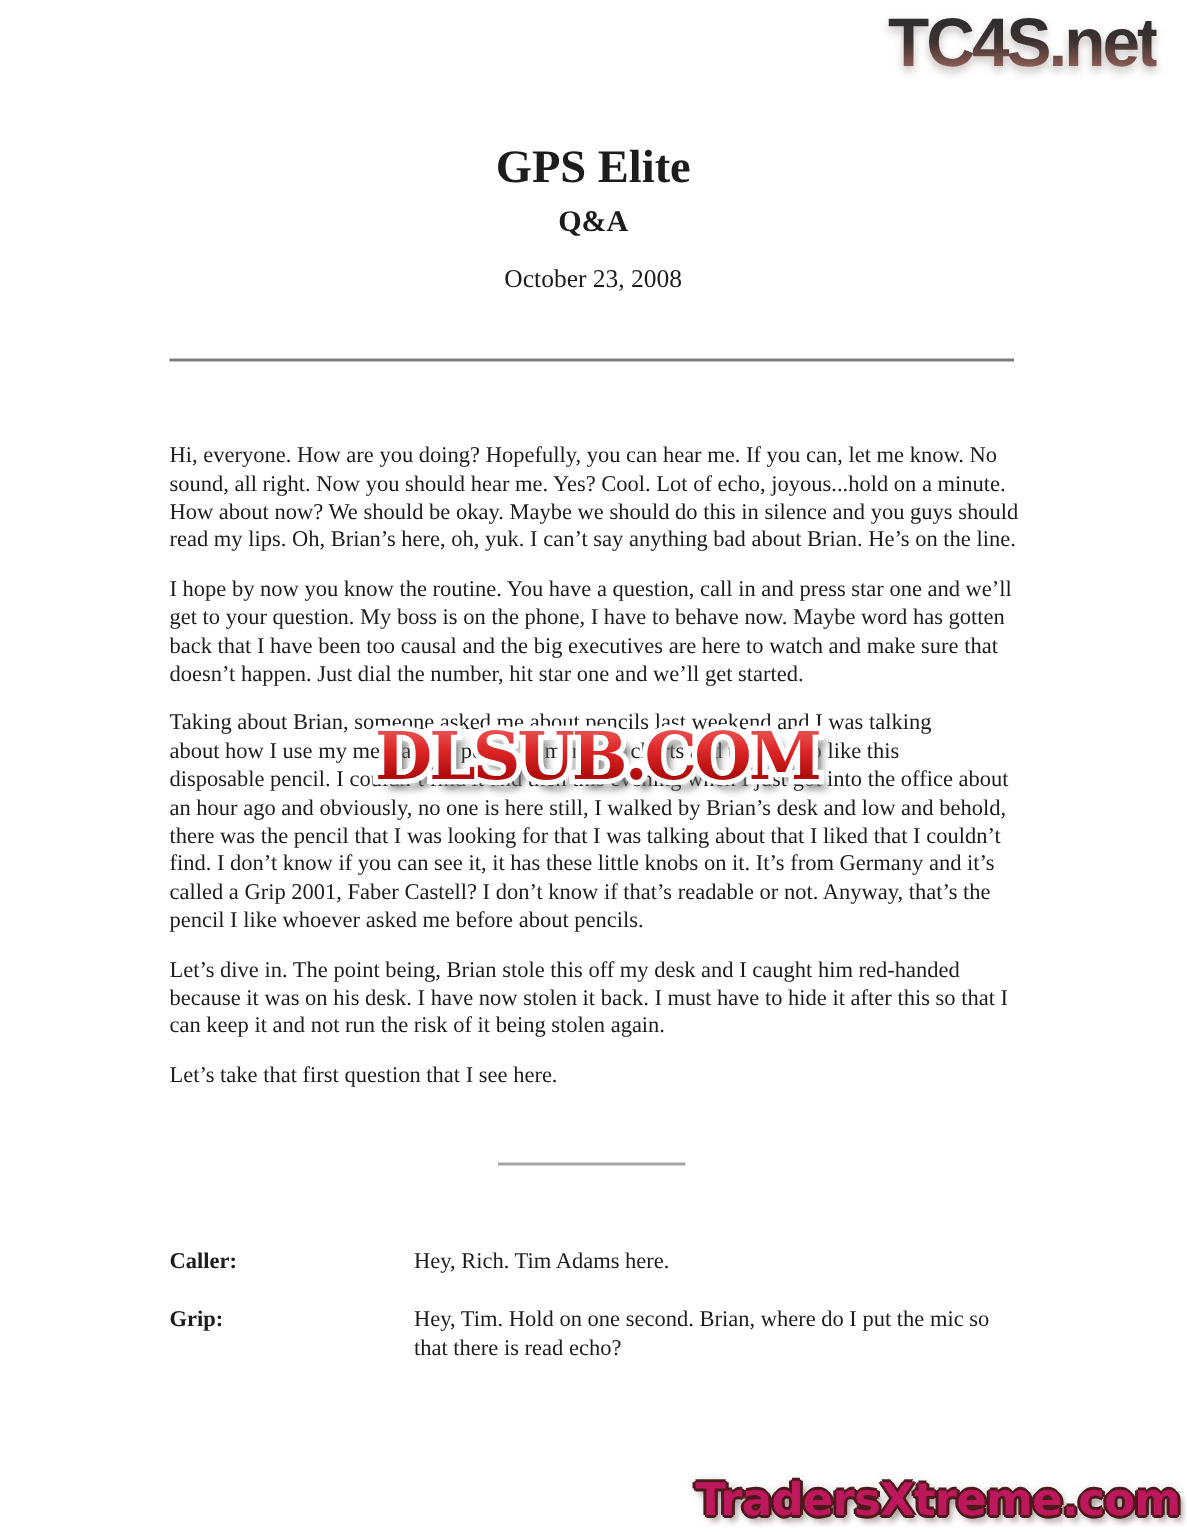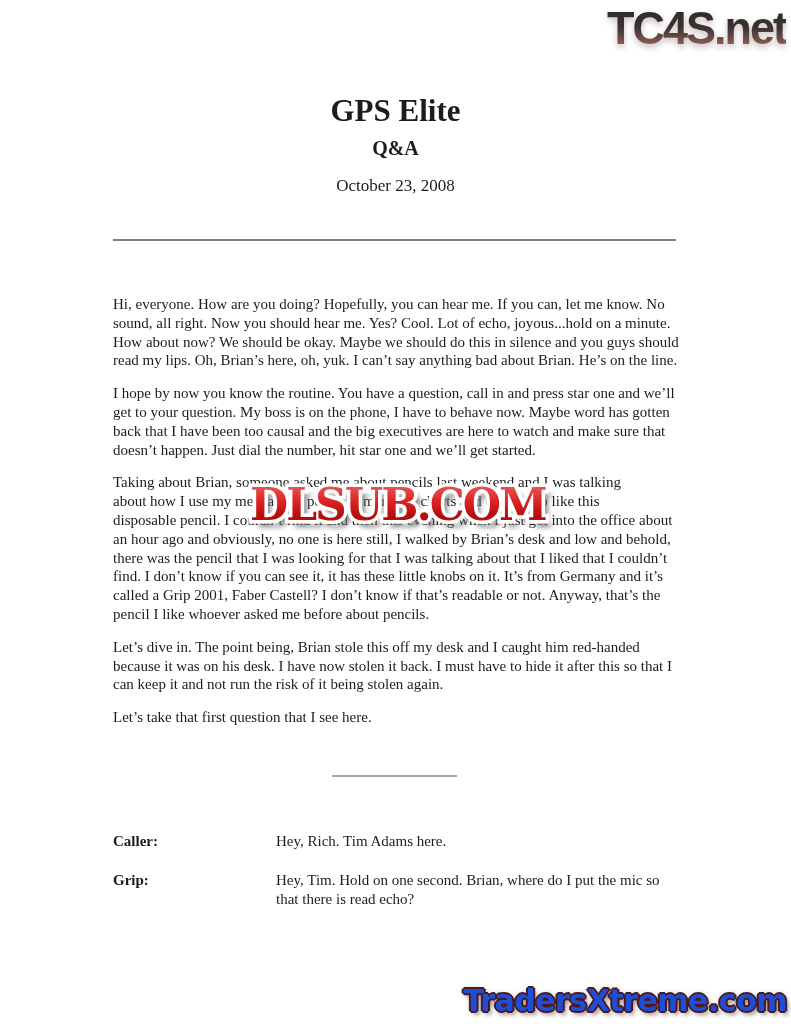--- a/index.html
+++ b/index.html
@@ -10,21 +10,21 @@
     background: #ffffff;
     font-family: "Liberation Serif", serif;
     color: #1c1c1c;
     overflow: hidden;
   }
 
   
   .tc4s-logo {
     position: absolute;
     top: 6px;
-    right: 5px;
+    right: 20px;
     font-family: "Liberation Sans", sans-serif;
     font-weight: bold;
     font-size: 45px;
     line-height: 1;
     letter-spacing: -2px;
     transform: scaleY(1.02);
     color: #4a3a38;
     background: linear-gradient(180deg, #2d2d2d 12%, #3c3230 48%, #7d544d 78%, #a07e75 100%);
     -webkit-background-clip: text;
     background-clip: text;
@@ -118,21 +118,21 @@
   
   .tx-logo {
     position: absolute;
     right: 4px;
     bottom: 5px;
     font-family: "DejaVu Sans", sans-serif;
     font-weight: bold;
     font-size: 30px;
     line-height: 1.2;
     letter-spacing: -0.5px;
-    color: #1d4ed8;
+    color: #be185d;
     text-shadow:
       -2px 0 0 #4e191b, 2px 0 0 #4e191b, 0 -2px 0 #4e191b, 0 2px 0 #4e191b,
       -1px -1px 0 #4e191b, 1px -1px 0 #4e191b, -1px 1px 0 #4e191b, 1px 1px 0 #4e191b,
       3px 4px 4px rgba(70, 40, 40, 0.45),
       0 0 7px rgba(190, 190, 190, 0.9);
   }
 </style>
 </head>
 <body>
 

